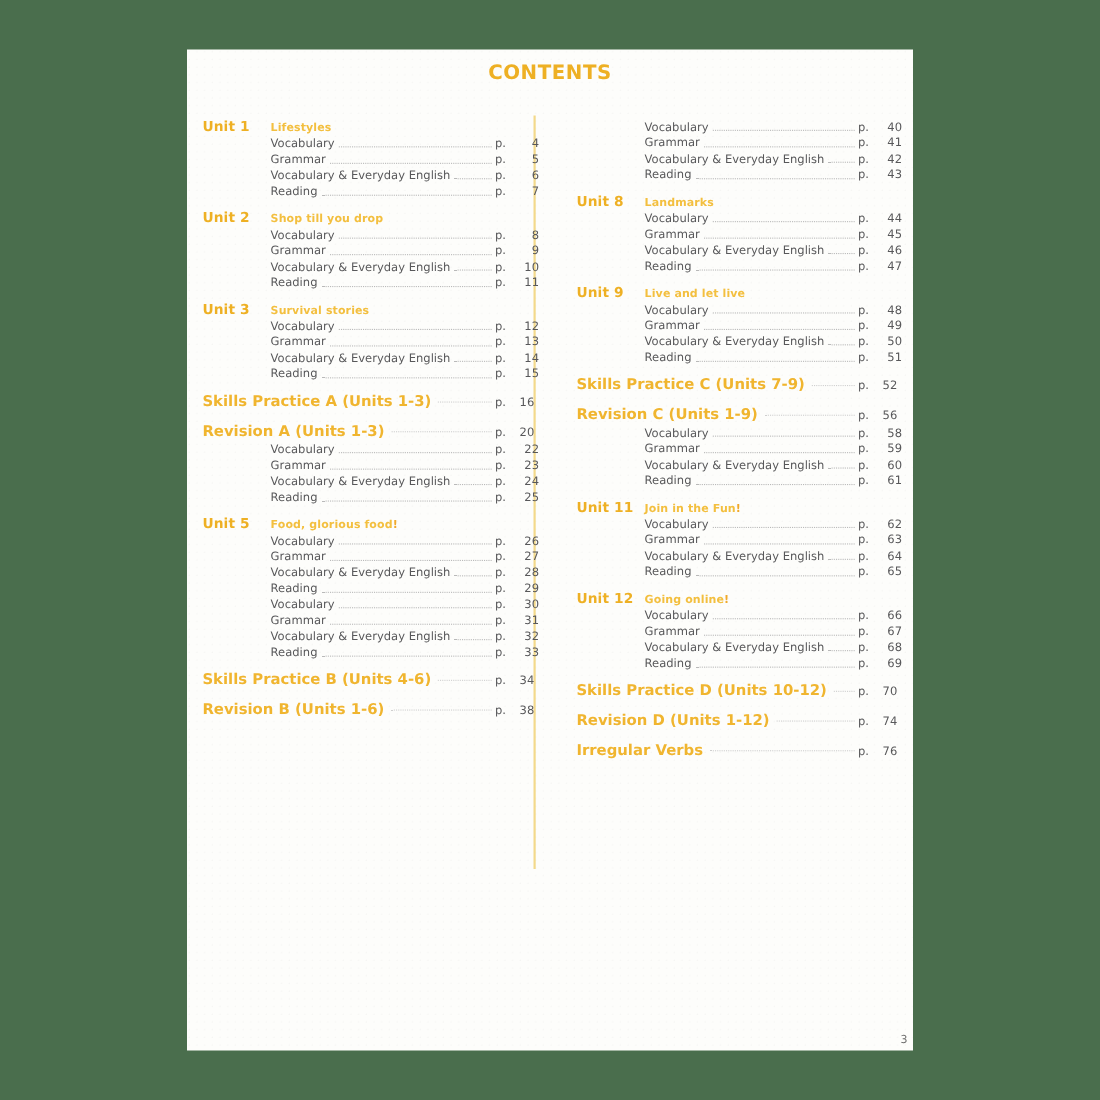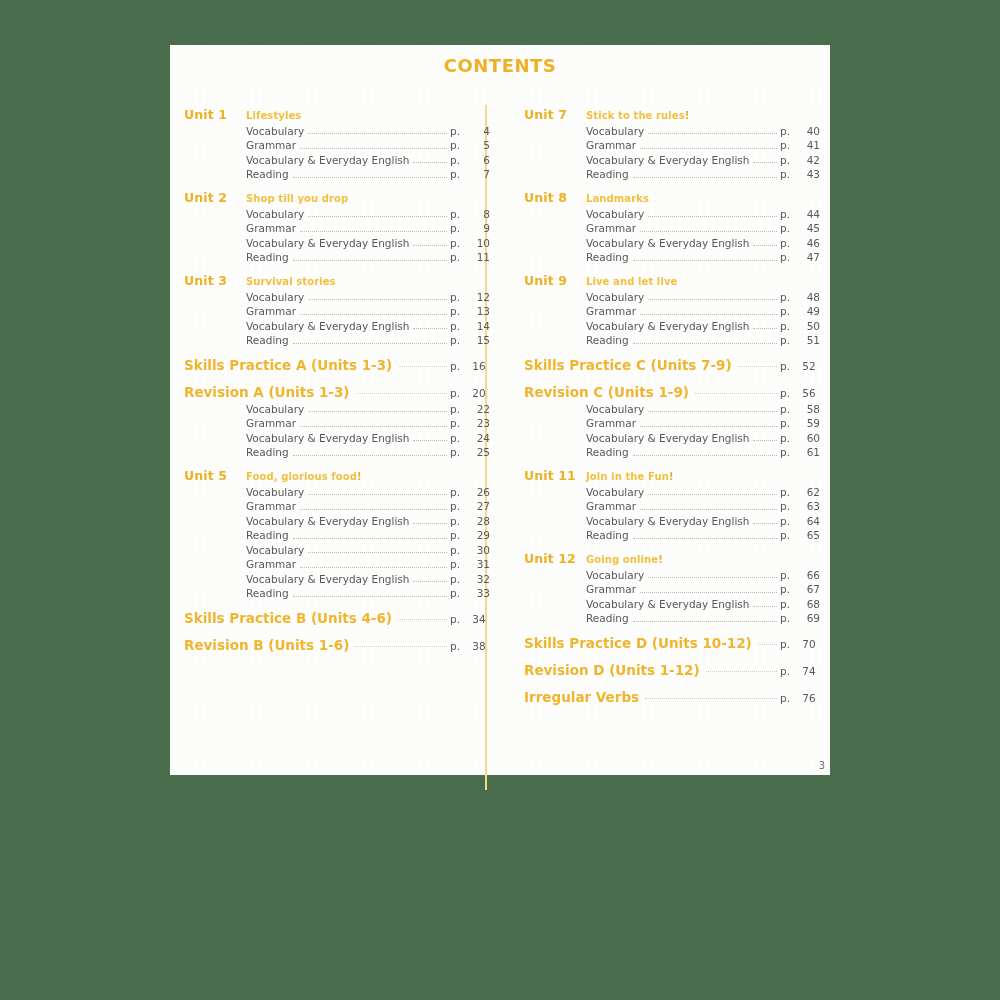--- a/index.html
+++ b/index.html
@@ -5,21 +5,21 @@
   * { margin:0; padding:0; box-sizing:border-box; }
   html, body {
     width:1000px; height:1000px;
     background:#4a6e4d;
     font-family:"DejaVu Sans", sans-serif;
     overflow:hidden;
   }
   #page {
     position:absolute;
     left:170px; top:45px;
-    width:660px; height:730px;
+    width:660px; height:910px;
     background:#fdfdfb;
   }
   #page::before{
     content:"";
     position:absolute; inset:0;
     background-image:
       radial-gradient(circle at 2px 2px, rgba(120,120,120,0.055) 0.6px, transparent 0.8px);
     background-size:7px 7px;
     pointer-events:none;
   }
@@ -320,24 +320,20 @@
           <span class="pg">34</span>
         </div>
         <div class="wide">
           <span class="name">Revision B (Units 1-6)</span>
           <span class="leader"></span>
           <span class="pp">p.</span>
           <span class="pg">38</span>
         </div>
       </div>
     <div class="col right" id="col-right">
-        <div class="unit-row first">
-          <span class="unit-label">Unit 7</span>
-          <span class="unit-title"><span>Stick to the rules</span><span class="bang">!</span></span>
-        </div>
         <div class="sub">
           <span class="name">Vocabulary</span>
           <span class="leader"></span>
           <span class="pp">p.</span>
           <span class="pg">40</span>
         </div>
         <div class="sub">
           <span class="name">Grammar</span>
           <span class="leader"></span>
           <span class="pp">p.</span>

